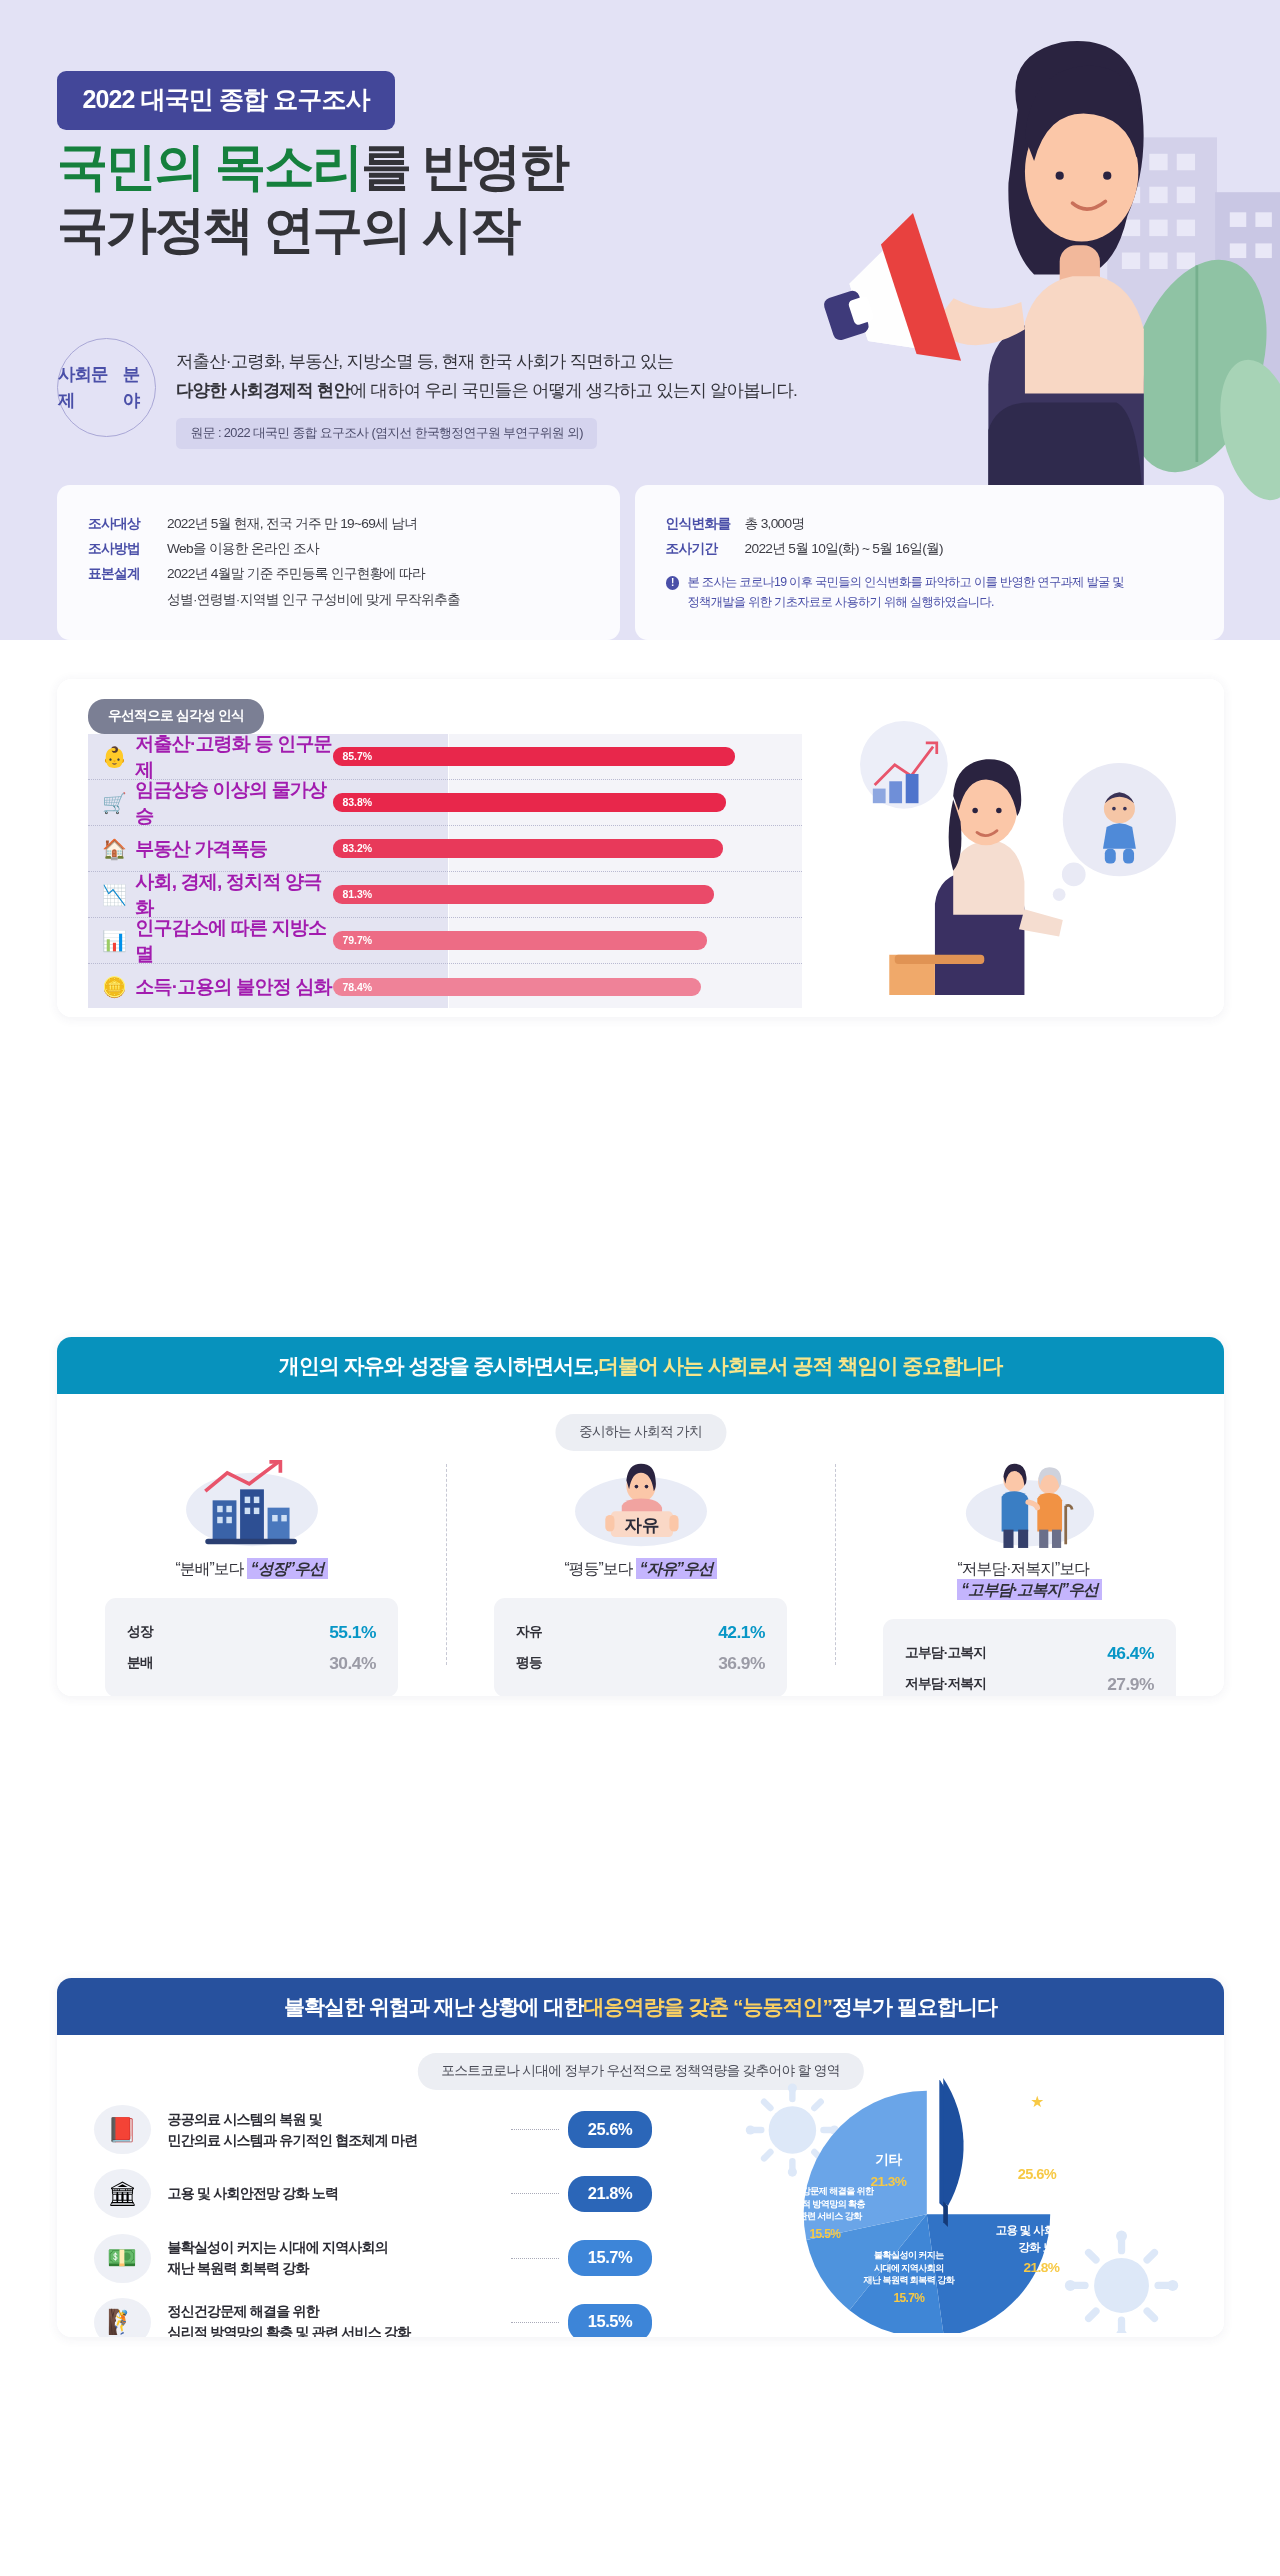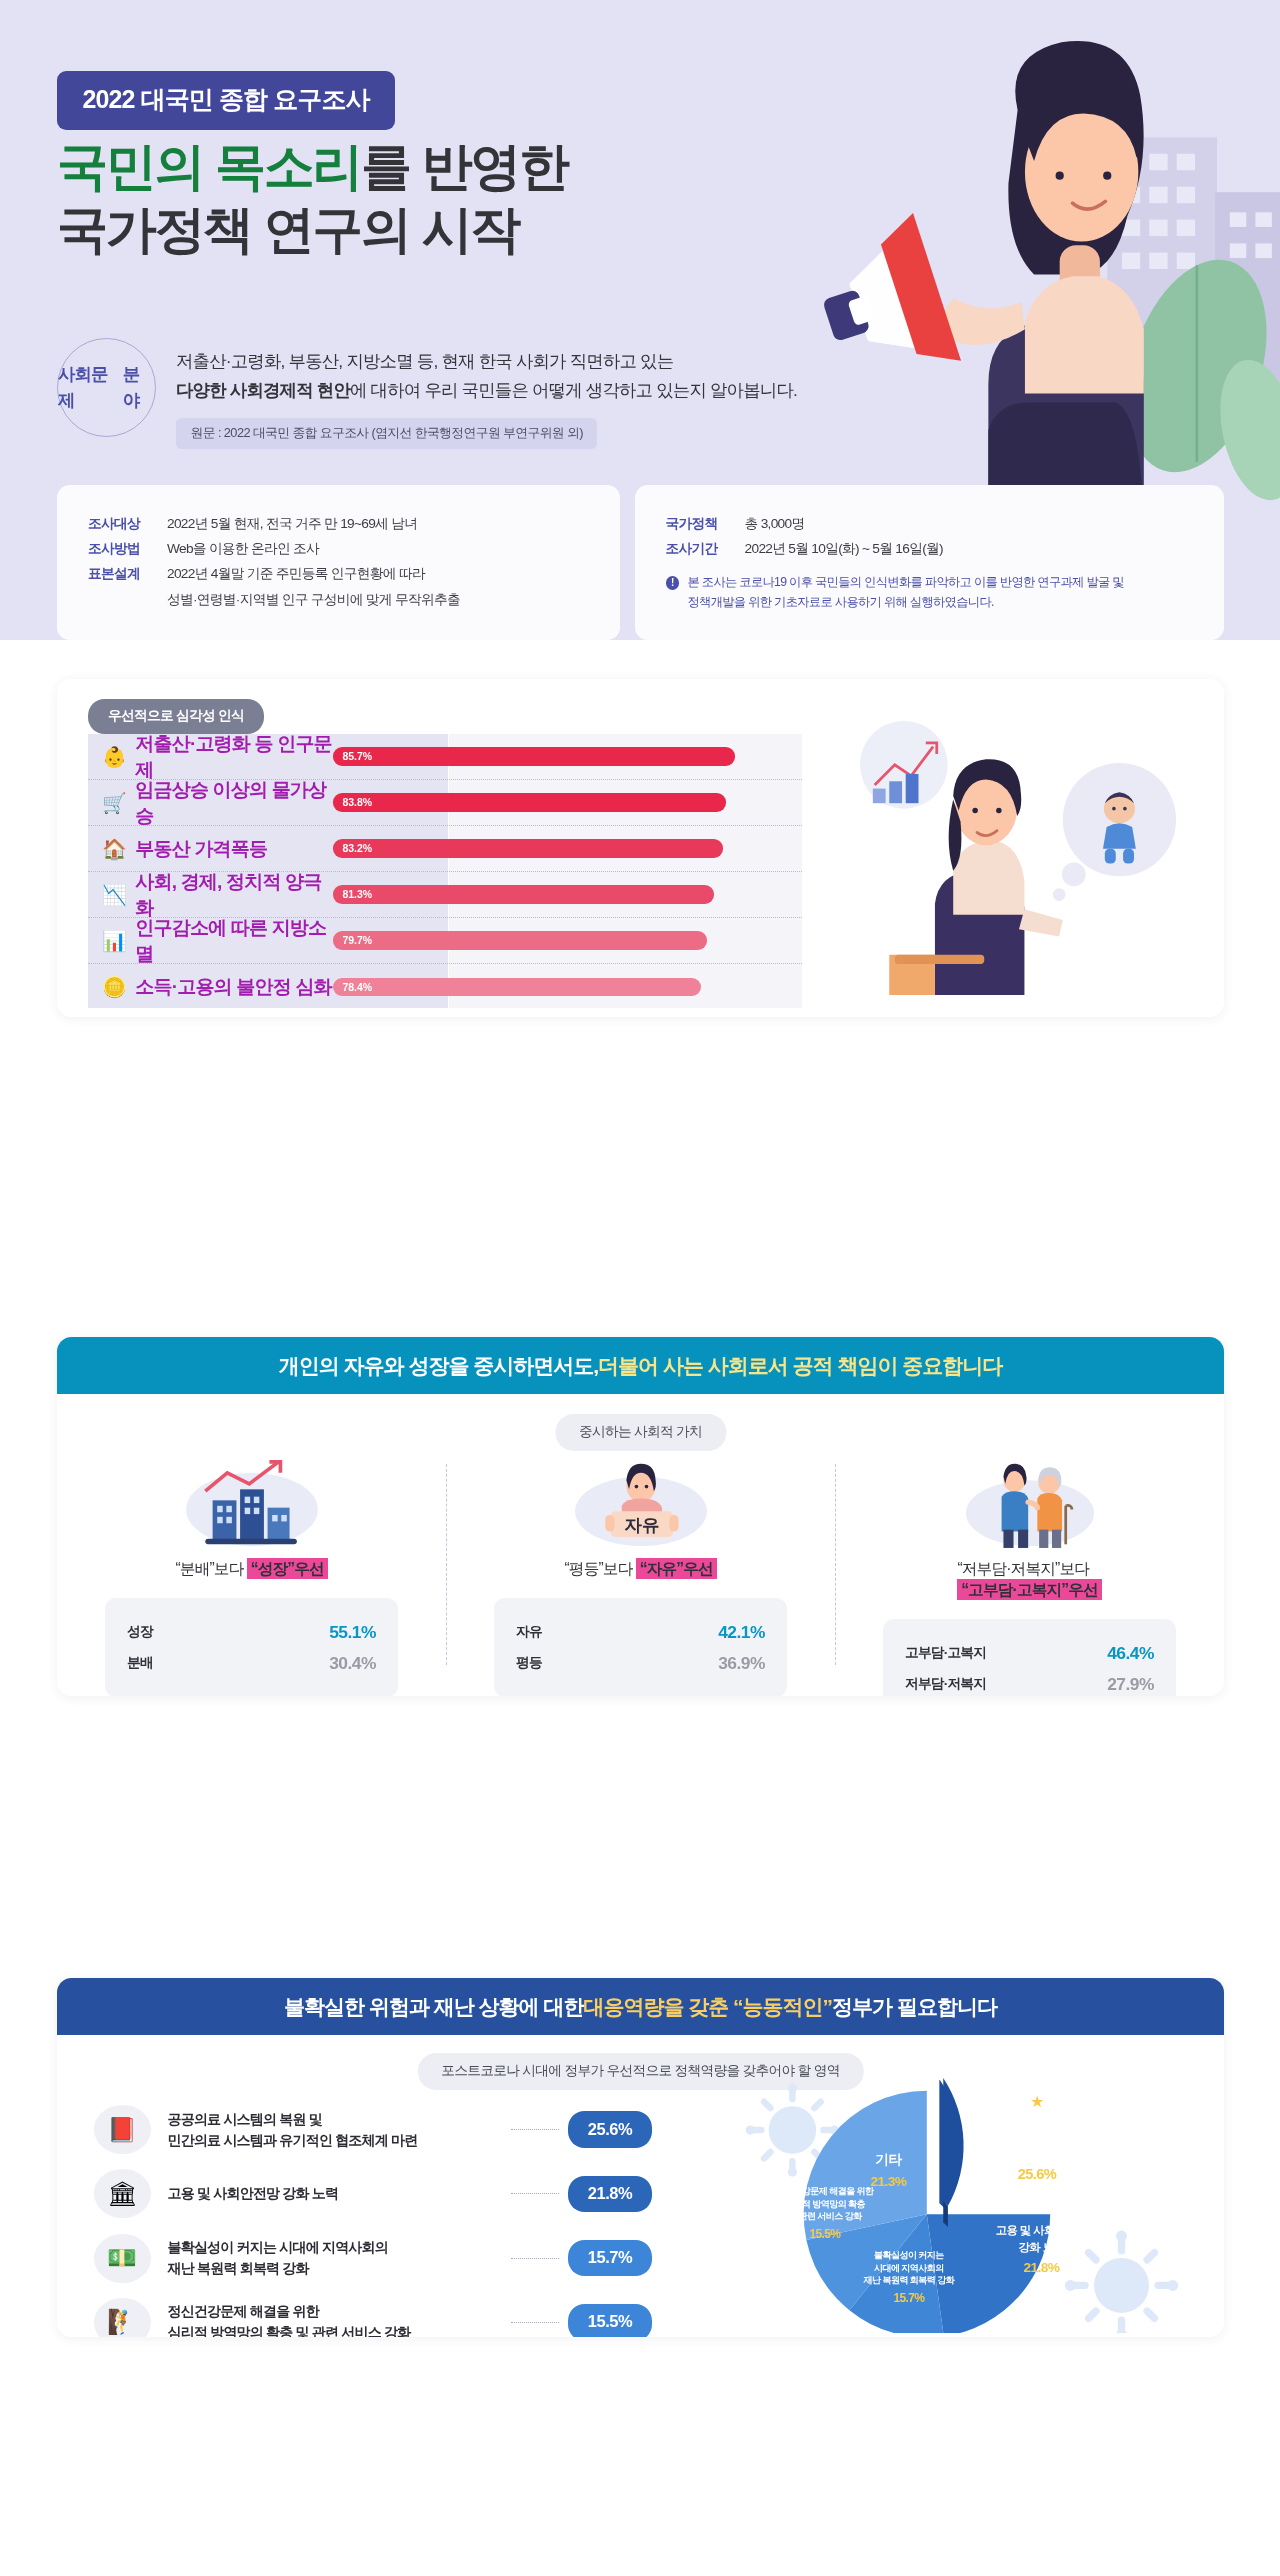--- a/index.html
+++ b/index.html
@@ -288,22 +288,23 @@
     display: flex; align-items: flex-end; justify-content: center;
   }
   .s2-caption {
     margin-top: 11px;
     font-size: 15.6px;
     color: #303038;
     letter-spacing: -0.8px;
   }
   .s2-caption .hi {
     font-weight: bold;
-    background: #ec4899;
+    background: #c4b5fd;
     padding: 1.8px 3.7px;
+    font-style: italic;
   }
   .s2-card {
     margin-top: 18.3px;
     width: 293px;
     background: #f2f3f7;
     border-radius: 11px;
     padding: 18.3px 22px;
   }
   .s2-line {
     display: flex;
@@ -495,21 +496,21 @@
             <span class="info-key">표본설계</span>
             <span class="info-val">2022년 4월말 기준 주민등록 인구현황에 따라</span>
           </div>
         <div class="info-line">
             <span class="info-key"></span>
             <span class="info-val">성별·연령별·지역별 인구 구성비에 맞게 무작위추출</span>
           </div>
       </div>
       <div class="info-card">
         <div class="info-line">
-            <span class="info-key">국가정책</span>
+            <span class="info-key">인식변화를</span>
             <span class="info-val">총 3,000명</span>
           </div>
         <div class="info-line">
             <span class="info-key">조사기간</span>
             <span class="info-val">2022년 5월 10일(화) ~ 5월 16일(월)</span>
           </div>
         <div class="info-note">
           <span class="note-dot">!</span>
           <span>
             <span>본 조사는 코로나19 이후 국민들의 인식변화를 파악하고 이를 반영한 연구과제 발굴 및</span><br>

